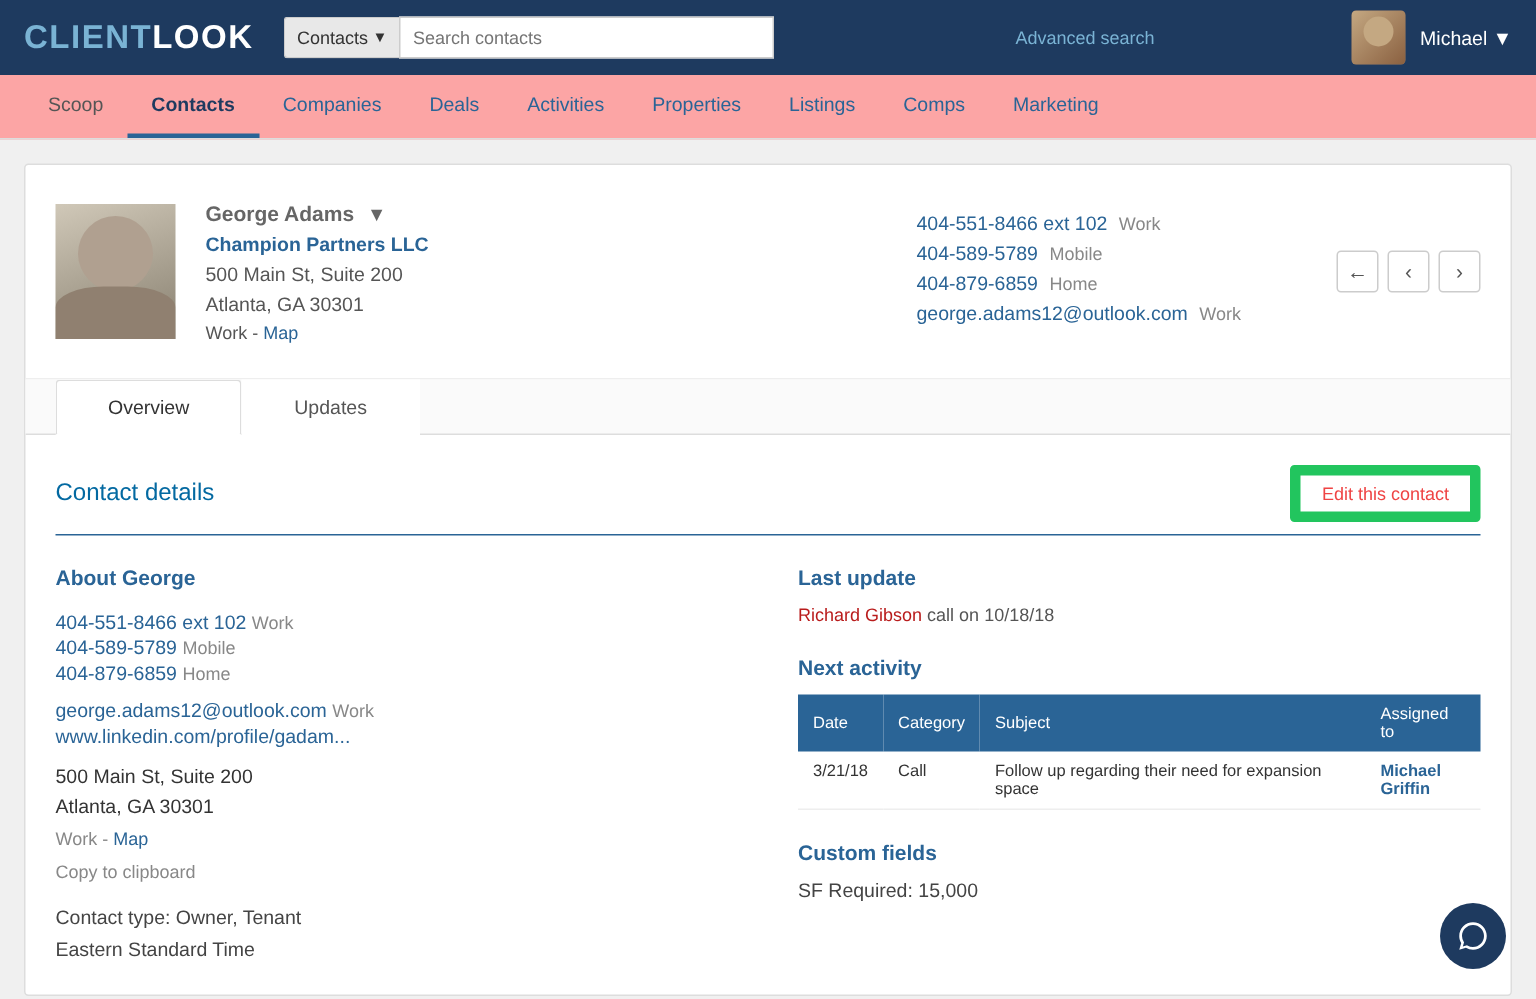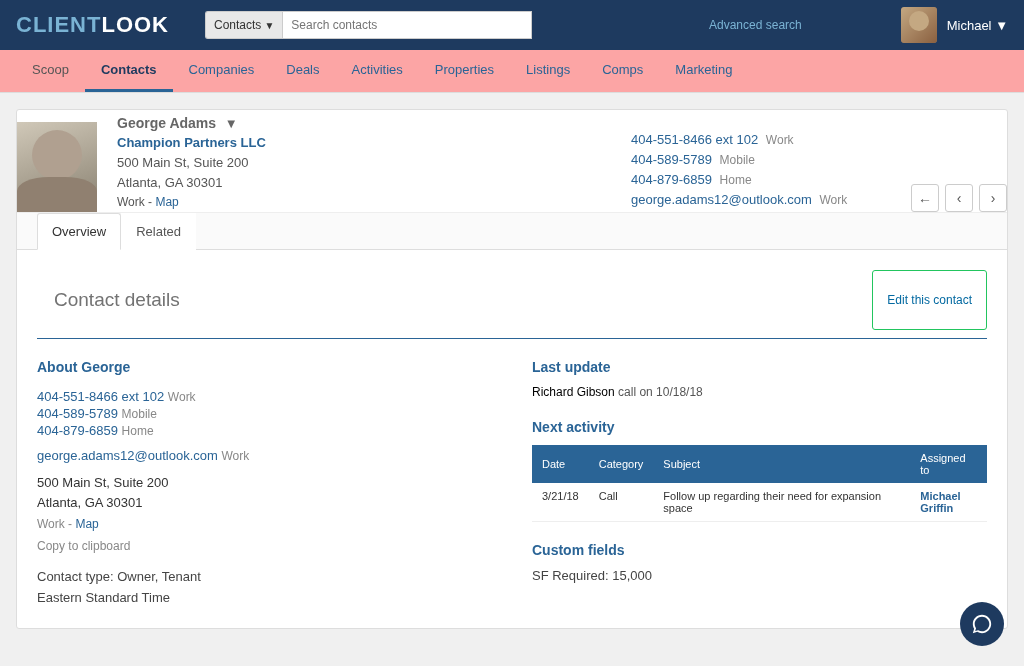--- a/index.html
+++ b/index.html
@@ -5,21 +5,20 @@
     * { box-sizing: border-box; margin: 0; padding: 0; }
     body { font-family: Arial, sans-serif; font-size: 13px; background: #f0f0f0; color: #333; }
 
     
     .header {
       background: #1e3a5f;
       height: 50px;
       display: flex;
       align-items: center;
       padding: 0 16px;
-      gap: 16px;
     }
     .logo {
       color: white;
       font-size: 22px;
       font-weight: bold;
       letter-spacing: 1px;
     }
     .logo span { color: #7ab3d4; }
     .search-bar {
       display: flex;
@@ -122,21 +121,22 @@
     .main-content {
       background: white;
       margin: 16px;
       border: 1px solid #ddd;
       border-radius: 3px;
     }
 
     
     .profile-section {
       display: flex;
-      align-items: flex-end;
+      padding: 20px;
+      align-items: center;
       border-bottom: 1px solid #eee;
     }
     .profile-photo {
       width: 80px;
       height: 90px;
       background: linear-gradient(160deg, #d0c8b8 0%, #888070 100%);
       margin-right: 20px;
       flex-shrink: 0;
       position: relative;
       overflow: hidden;
@@ -201,21 +201,21 @@
     }
 
     
     .sub-tabs {
       display: flex;
       border-bottom: 1px solid #ddd;
       padding: 0 20px;
       background: #fafafa;
     }
     .sub-tab {
-      padding: 10px 14px;
+      padding: 10px 34px;
       cursor: pointer;
       font-size: 13px;
       color: #555;
       border-bottom: 2px solid transparent;
       background: white;
       border: 1px solid transparent;
       border-bottom: none;
       margin-bottom: -1px;
     }
     .sub-tab.active {
@@ -233,30 +233,29 @@
 
     .section-header {
       display: flex;
       justify-content: space-between;
       align-items: center;
       margin-bottom: 20px;
       padding-bottom: 8px;
       border-bottom: 1px solid #2a6496;
     }
     .section-title {
-      color: #737373;
-      font-size: 19px;
+      color: #0369a1;
+      font-size: 16px;
       font-weight: normal;
-      margin-left: 17px;
     }
     .edit-btn {
-      padding: 22px 14px;
-      border: 1px solid #22c55e;
+      padding: 5px 14px;
+      border: 7px solid #22c55e;
       background: white;
-      color: #0369a1;
+      color: #ef4444;
       cursor: pointer;
       font-size: 12px;
       border-radius: 3px;
     }
 
     .two-col {
       display: flex;
       gap: 40px;
     }
     .col-left { flex: 1; }
@@ -289,21 +288,21 @@
     .last-update-text {
       font-size: 13px;
       color: #333;
       margin-bottom: 6px;
       line-height: 1.5;
     }
     .last-update-meta {
       font-size: 12px;
       color: #555;
     }
-    .last-update-meta a { color: #000000; text-decoration: none; cursor: pointer; }
+    .last-update-meta a { color: #b91c1c; text-decoration: none; cursor: pointer; }
 
     .next-activity-title {
       color: #2a6496;
       font-size: 14px;
       font-weight: bold;
       margin-top: 20px;
       margin-bottom: 10px;
     }
 
     .activity-table {
@@ -439,21 +438,21 @@
 
     <div class="profile-actions">
       <button class="action-btn">←</button>
       <button class="action-btn">‹</button>
       <button class="action-btn">›</button>
     </div>
   </div>
 
   <div class="sub-tabs">
     <div class="sub-tab active">Overview</div>
-    <div class="sub-tab">Related</div>
+    <div class="sub-tab">Updates</div>
   </div>
 
   <div class="content-area">
 
     <div class="section-header">
       <h2 class="section-title">Contact details</h2>
       <button class="edit-btn">Edit this contact</button>
     </div>
 
     <div class="two-col">
@@ -472,20 +471,23 @@
         <div class="about-phone">
           <a class="phone-link">404-879-6859</a>
           <span class="small-gray">Home</span>
         </div>
 
         <div class="about-email">
           <a class="phone-link">george.adams12@outlook.com</a>
           <span class="small-gray">Work</span>
         </div>
 
+        <div class="about-linkedin">
+          <a>www.linkedin.com/profile/gadam...</a>
+        </div>
 
         <div class="about-address">
           <span>500 Main St, Suite 200</span><br>
           <span>Atlanta, GA 30301</span><br>
           <span class="small-gray">
             <span>Work - </span><a class="map-link">Map</a>
           </span>
         </div>
 
         <span class="copy-link">Copy to clipboard</span>

